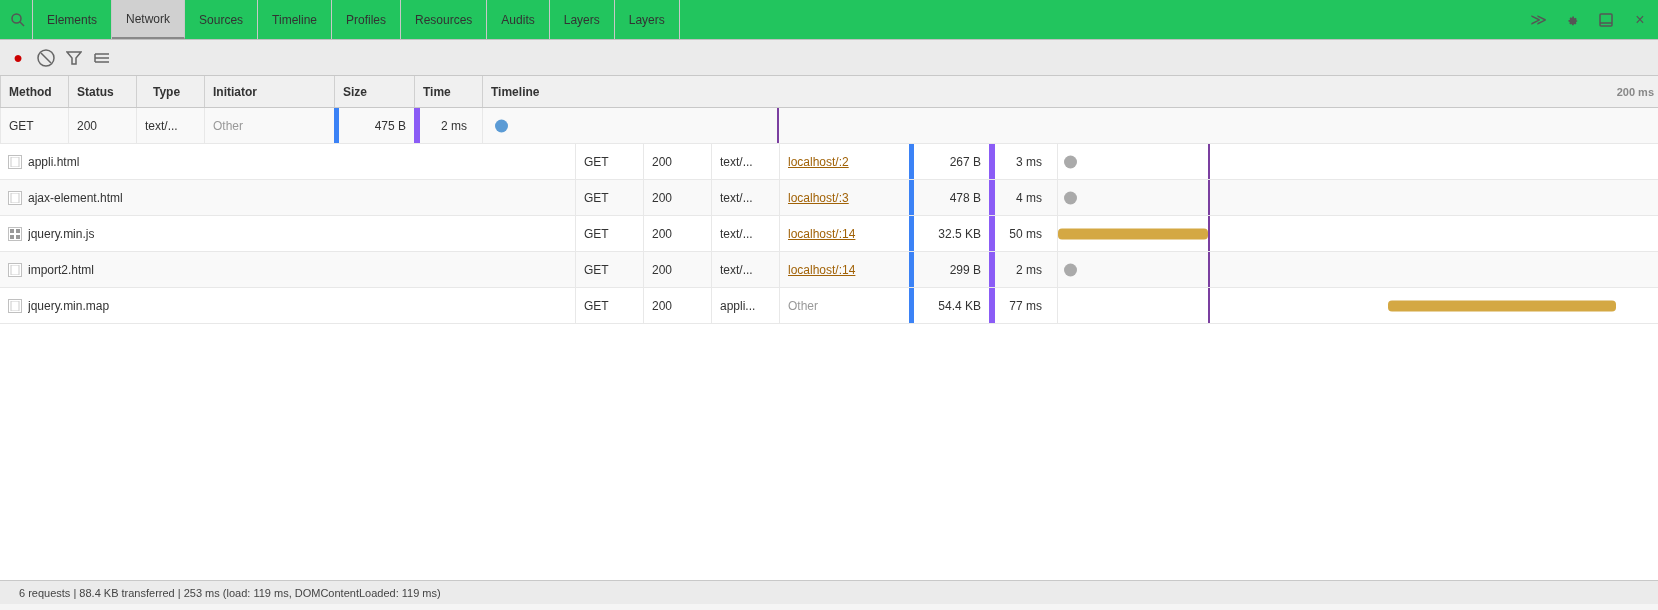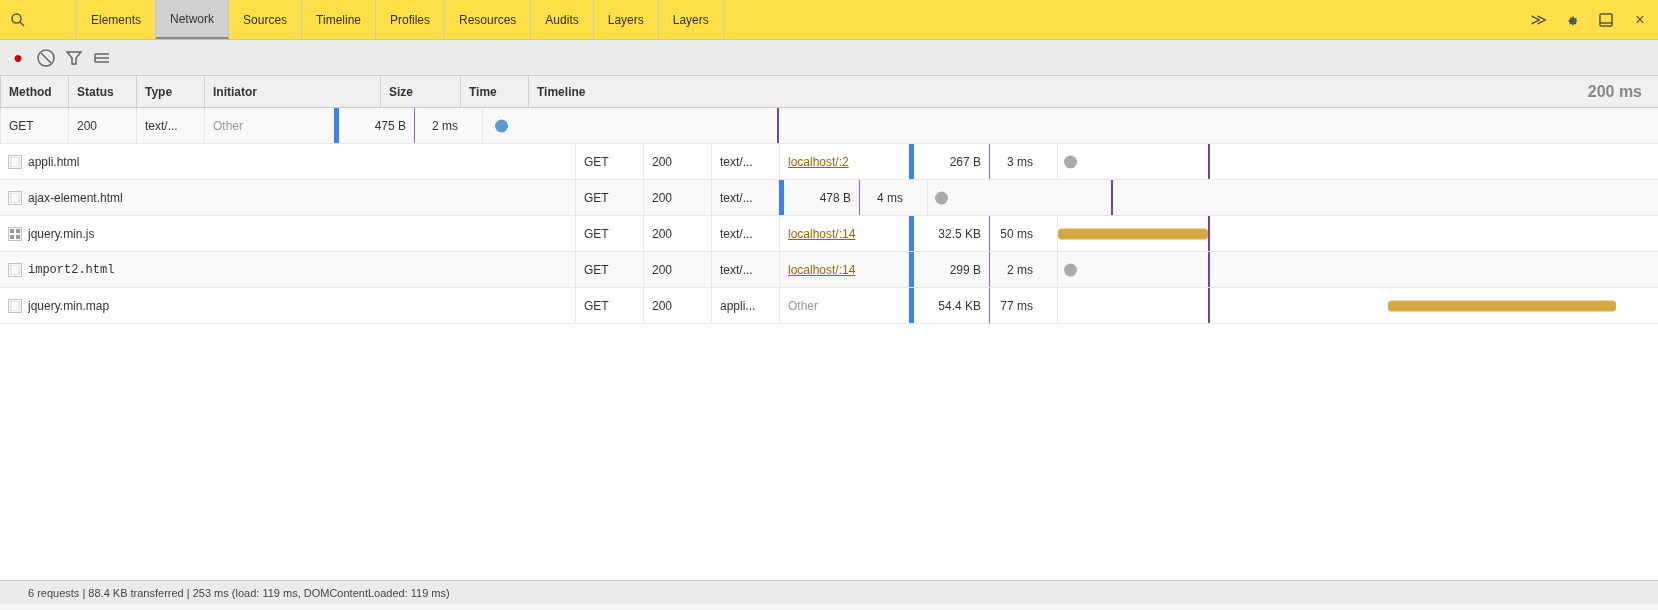--- a/index.html
+++ b/index.html
@@ -10,25 +10,24 @@
       color: #333;
       width: 1658px;
       height: 610px;
       overflow: hidden;
     }
 
     
     .top-nav {
       display: flex;
       align-items: center;
-      background: #fde047;
+      background: #22c55e;
       border-bottom: 1px solid #c0c0c0;
       height: 40px;
       padding: 0 4px;
-      gap: 44px;
     }
     .nav-search-btn {
       width: 28px;
       height: 28px;
       display: flex; align-items: center; justify-content: center;
       cursor: pointer;
       border-radius: 3px;
       flex-shrink: 0;
     }
     .nav-tabs {
@@ -100,23 +99,23 @@
       display: flex;
       align-items: center;
       background: #f0f0f0;
       border-bottom: 1px solid #c8c8c8;
       height: 32px;
       flex-shrink: 0;
     }
     .col-name { width: 575px; min-width: 575px; padding: 0 8px; font-weight: 600; color: #333; }
     .col-method { width: 68px; min-width: 68px; padding: 0 8px; font-weight: 600; color: #333; border-left: 1px solid #d0d0d0; }
     .col-status { width: 68px; min-width: 68px; padding: 0 8px; font-weight: 600; color: #333; border-left: 1px solid #d0d0d0; }
-    .col-type { width: 68px; min-width: 68px; padding: 0 8px; font-weight: 600; color: #333; border-left: 1px solid #d0d0d0; }
+    .col-type { width: 68px; min-width: 68px; padding: 0 16px; font-weight: 600; color: #333; border-left: 1px solid #d0d0d0; }
     .col-initiator { width: 130px; min-width: 130px; padding: 0 8px; font-weight: 600; color: #333; border-left: 1px solid #d0d0d0; }
-    .col-size { width: 80px; min-width: 80px; padding: 0 8px; font-weight: 600; color: #333; border-left: 1px solid #d0d0d0; margin-left: 46px; }
+    .col-size { width: 80px; min-width: 80px; padding: 0 8px; font-weight: 600; color: #333; border-left: 1px solid #d0d0d0; }
     .col-time { width: 68px; min-width: 68px; padding: 0 8px; font-weight: 600; color: #333; border-left: 1px solid #d0d0d0; }
     .col-timeline { flex: 1; padding: 0 8px; font-weight: 600; color: #333; border-left: 1px solid #d0d0d0; position: relative; }
 
     
     .table-body {
       flex: 1;
       overflow-y: auto;
       background: #fff;
     }
     .table-row {
@@ -130,49 +129,49 @@
       background: #f9f9f9;
     }
 
     .cell { display: flex; align-items: center; height: 100%; overflow: hidden; text-overflow: ellipsis; white-space: nowrap; }
     .cell-name { width: 575px; min-width: 575px; padding: 0 8px; gap: 6px; }
     .cell-method { width: 68px; min-width: 68px; padding: 0 8px; border-left: 1px solid #e8e8e8; }
     .cell-status { width: 68px; min-width: 68px; padding: 0 8px; border-left: 1px solid #e8e8e8; }
     .cell-type { width: 68px; min-width: 68px; padding: 0 8px; border-left: 1px solid #e8e8e8; }
     .cell-initiator { width: 130px; min-width: 130px; padding: 0 8px; border-left: 1px solid #e8e8e8; }
     .cell-size { width: 80px; min-width: 80px; padding: 0 8px; border-left: 5px solid #3b82f6; justify-content: flex-end; }
-    .cell-time { width: 68px; min-width: 68px; padding: 0 24px; border-left: 1px solid #8b5cf6; justify-content: flex-end; }
+    .cell-time { width: 68px; min-width: 68px; padding: 0 15px; border-left: 6px solid #8b5cf6; justify-content: flex-end; }
     .cell-timeline { flex: 1; padding: 0 0; border-left: 1px solid #e8e8e8; position: relative; height: 100%; }
 
     .initiator-link {
       color: #a16207;
       text-decoration: underline;
       cursor: pointer;
     }
     .initiator-gray {
       color: #999;
     }
 
     
     .status-bar {
       height: 24px;
       background: #ebebeb;
       border-top: 1px solid #c8c8c8;
       display: flex;
       align-items: center;
-      padding: 0 28px;
+      padding: 0 19px;
       font-size: 11px;
       color: #444;
     }
 
     
     .timeline-ms-label {
       position: absolute;
-      right: 16px;
-      font-size: 16px;
+      right: 4px;
+      font-size: 11px;
       color: #888;
     }
   </style>
 </head>
 <body>
 
 <div class="top-nav">
   <div class="nav-search-btn">
     <svg width="16" height="16" viewBox="0 0 16 16" fill="none">
       <circle cx="6.5" cy="6.5" r="4.5" stroke="#555" stroke-width="1.5"></circle>
@@ -287,20 +286,23 @@
           <span style="width: 14px; height: 14px; border: 1px solid rgb(192, 192, 192); background: rgb(255, 255, 255); display: inline-flex; align-items: center; justify-content: center; flex-shrink: 0;">
             <svg width="10" height="10" viewBox="0 0 10 10">
               <rect x="1" y="0" width="8" height="10" fill="none" stroke="#ccc" stroke-width="1"></rect>
             </svg>
           </span>
           <span style="overflow: hidden; text-overflow: ellipsis; white-space: nowrap;">ajax-element.html</span>
         </div>
         <div class="cell cell-method">GET</div>
         <div class="cell cell-status">200</div>
         <div class="cell cell-type">text/...</div>
+        <div class="cell cell-initiator">
+          <span class="initiator-link">localhost/:3</span>
+        </div>
         <div class="cell cell-size">478 B</div>
         <div class="cell cell-time">4 ms</div>
         <div class="cell cell-timeline" style="position: relative;">
           <div style="position: absolute; left: 25%; top: 0px; bottom: 0px; width: 2px; background: rgb(123, 63, 160); z-index: 2;"></div>
           <div style="position: absolute; left: 1%; top: 50%; transform: translateY(-50%); width: 13px; height: 13px; border-radius: 50%; background: rgb(170, 170, 170); z-index: 1;"></div>
         </div>
       </div>
       <div class="table-row">
         <div class="cell cell-name">
           <span style="width: 14px; height: 14px; border: 1px solid rgb(192, 192, 192); background: rgb(255, 255, 255); display: inline-flex; align-items: center; justify-content: center; flex-shrink: 0;">
@@ -326,21 +328,21 @@
           <div style="position: absolute; left: 0%; width: 25%; top: 50%; transform: translateY(-50%); height: 11px; border-radius: 4px; background: rgb(212, 168, 67); z-index: 1;"></div>
         </div>
       </div>
       <div class="table-row">
         <div class="cell cell-name">
           <span style="width: 14px; height: 14px; border: 1px solid rgb(192, 192, 192); background: rgb(255, 255, 255); display: inline-flex; align-items: center; justify-content: center; flex-shrink: 0;">
             <svg width="10" height="10" viewBox="0 0 10 10">
               <rect x="1" y="0" width="8" height="10" fill="none" stroke="#ccc" stroke-width="1"></rect>
             </svg>
           </span>
-          <span style="overflow: hidden; text-overflow: ellipsis; white-space: nowrap; font-family: Liberation Mono, monospace;">import2.html</span>
+          <span style="overflow: hidden; text-overflow: ellipsis; white-space: nowrap;">import2.html</span>
         </div>
         <div class="cell cell-method">GET</div>
         <div class="cell cell-status">200</div>
         <div class="cell cell-type">text/...</div>
         <div class="cell cell-initiator">
           <span class="initiator-link">localhost/:14</span>
         </div>
         <div class="cell cell-size">299 B</div>
         <div class="cell cell-time">2 ms</div>
         <div class="cell cell-timeline" style="position: relative;">

